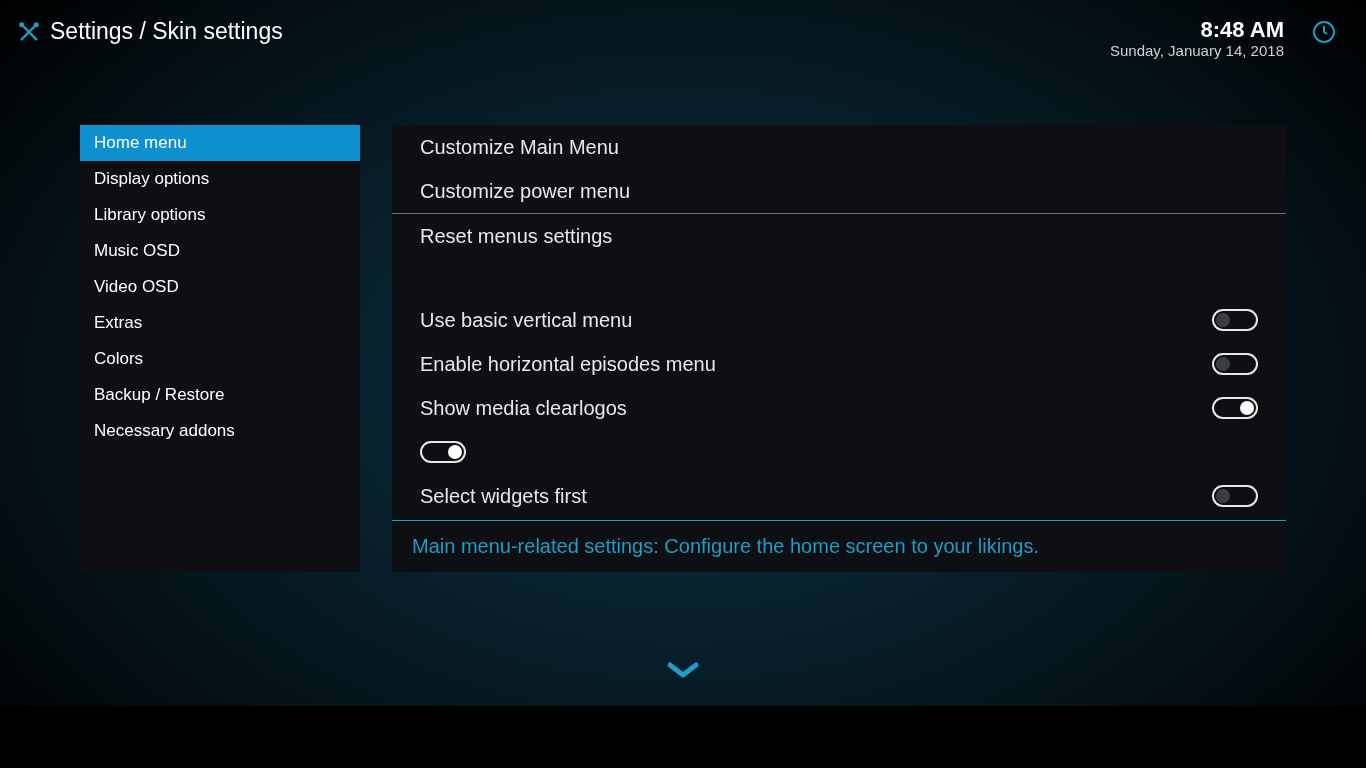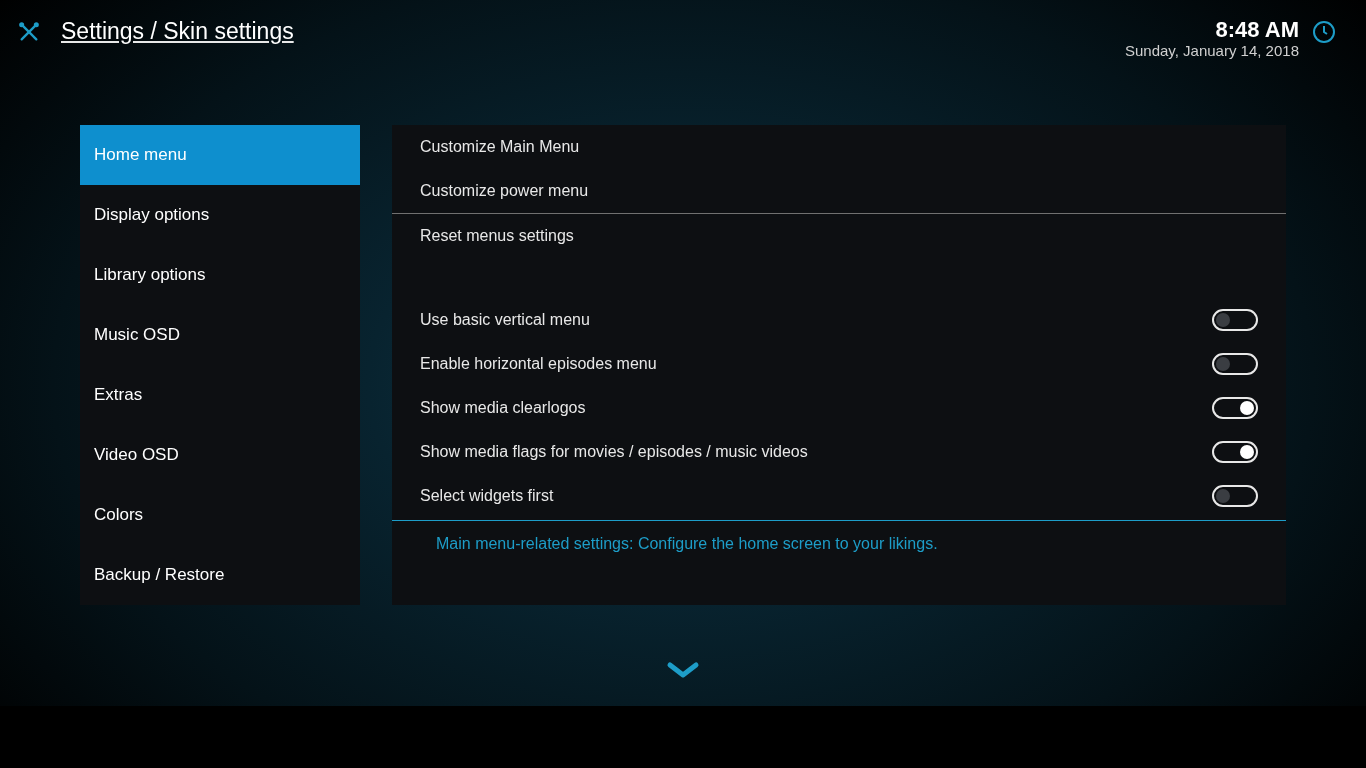--- a/index.html
+++ b/index.html
@@ -18,37 +18,36 @@
 }
 .header {
   display: flex;
   justify-content: space-between;
   align-items: flex-start;
   padding: 18px 30px 10px 18px;
 }
 .header-left {
   display: flex;
   align-items: center;
-  gap: 21px;
-  text-decoration: underline;
+  gap: 10px;
 }
 .logo-icon {
   width: 22px;
   height: 22px;
   color: #1d9dc8;
 }
 .breadcrumb {
   font-size: 23px;
   font-weight: 400;
   color: #ffffff;
 }
 .header-right {
   display: flex;
   align-items: flex-start;
-  gap: 13px;
+  gap: 28px;
 }
 .time-block {
   text-align: right;
 }
 .time {
   font-size: 22px;
   font-weight: 600;
   color: #ffffff;
   line-height: 1.1;
 }
@@ -69,39 +68,39 @@
   padding: 55px 80px 0 80px;
   gap: 32px;
 }
 .sidebar {
   width: 280px;
   background: #0d0f12;
   display: flex;
   flex-direction: column;
 }
 .sidebar-item {
-  padding: 20px 14px;
+  padding: 8px 14px;
   font-size: 17px;
   color: #ffffff;
   cursor: pointer;
 }
 .sidebar-item.active {
   background: #0e8fce;
   color: #ffffff;
 }
 .main {
   flex: 1;
   background: #0d0f12;
   display: flex;
   flex-direction: column;
   max-width: 894px;
 }
 .setting-item {
   padding: 10px 28px;
-  font-size: 16px;
+  font-size: 20px;
   color: #e8e8e8;
   display: flex;
   justify-content: space-between;
   align-items: center;
   min-height: 44px;
   cursor: pointer;
 }
 .divider {
   height: 1px;
   background: #707070;
@@ -134,22 +133,22 @@
 .toggle.on::after {
   right: 2px;
   background: #ffffff;
 }
 .description-divider {
   height: 1px;
   background: #1d9dc8;
   margin: 2px 0 0 0;
 }
 .description {
-  padding: 14px 44px;
-  font-size: 16px;
+  padding: 14px 20px;
+  font-size: 20px;
   color: #1d9dc8;
 }
 .chevron-down {
   position: absolute;
   left: 50%;
   transform: translateX(-50%);
   bottom: 87px;
   width: 36px;
   height: 22px;
   color: #1d9dc8;
@@ -200,30 +199,33 @@
     <div class="sidebar-item">
       <span>Display options</span>
     </div>
     <div class="sidebar-item">
       <span>Library options</span>
     </div>
     <div class="sidebar-item">
       <span>Music OSD</span>
     </div>
     <div class="sidebar-item">
+      <span>Video OSD</span>
+    </div>
+    <div class="sidebar-item">
       <span>Extras</span>
     </div>
     <div class="sidebar-item">
-      <span>Video OSD</span>
-    </div>
-    <div class="sidebar-item">
       <span>Colors</span>
     </div>
     <div class="sidebar-item">
       <span>Backup / Restore</span>
+    </div>
+    <div class="sidebar-item">
+      <span>Necessary addons</span>
     </div>
   </div>
 
   <div class="main">
     <div class="setting-item">
       <span>Customize Main Menu</span>
     </div>
     <div class="setting-item">
       <span>Customize power menu</span>
     </div>
@@ -240,21 +242,20 @@
     </div>
     <div class="setting-item">
       <span>Enable horizontal episodes menu</span>
       <span class="toggle off"></span>
     </div>
     <div class="setting-item">
       <span>Show media clearlogos</span>
       <span class="toggle on"></span>
     </div>
     <div class="setting-item">
-      <span>Show media flags for movies / episodes / music videos</span>
       <span class="toggle on"></span>
     </div>
     <div class="setting-item">
       <span>Select widgets first</span>
       <span class="toggle off"></span>
     </div>
 
     <div class="description-divider"></div>
     <div class="description">Main menu-related settings: Configure the home screen to your likings.</div>
   </div>

